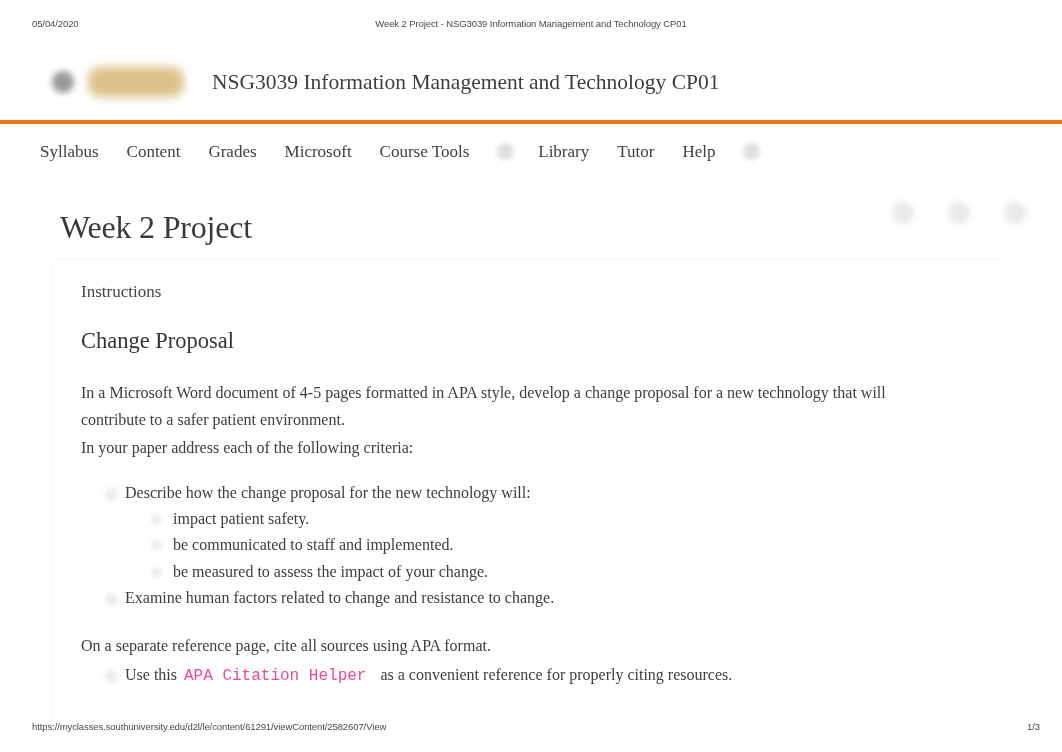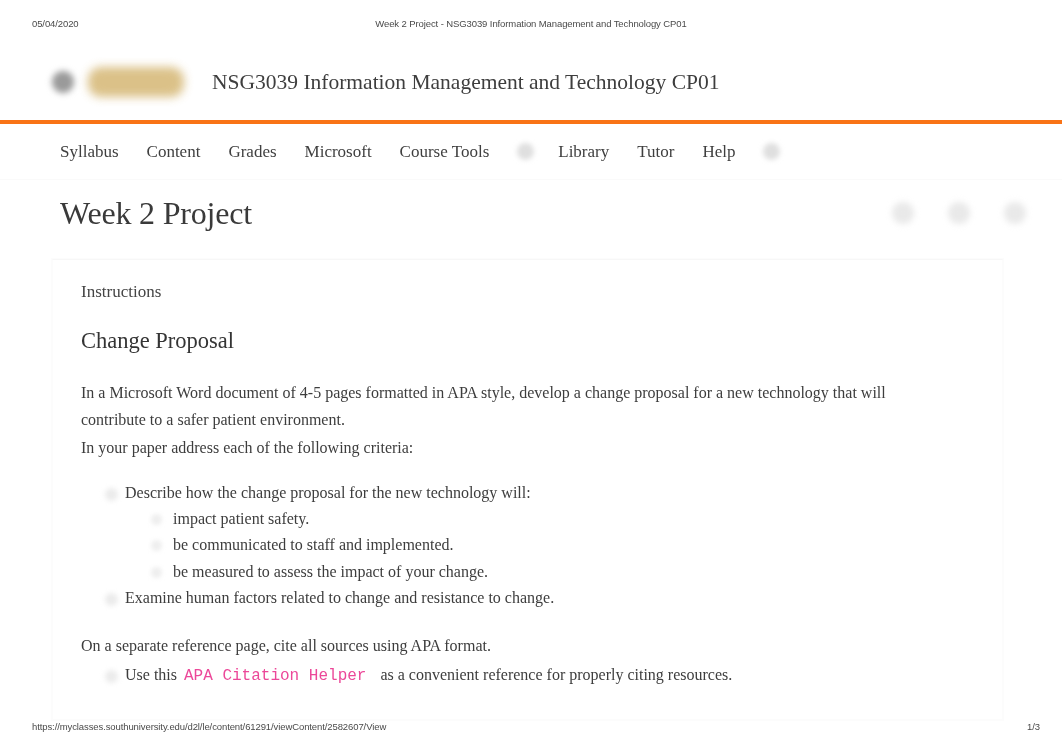--- a/index.html
+++ b/index.html
@@ -112,21 +112,21 @@
     letter-spacing: .5px;
   }
 
   
   .coursenav {
     position: relative;
     height: 56px;
     background: #ffffff;
     display: flex;
     align-items: center;
-    padding-left: 60px;
+    padding-left: 40px;
     box-sizing: border-box;
     border-bottom: 1px solid #fafafa;
   }
   .coursenav-item {
     font-family: "Liberation Serif", serif;
     font-size: 17px;
     color: #3f3f3f;
     margin-right: 28px;
     white-space: nowrap;
     position: relative;
@@ -140,21 +140,21 @@
     filter: blur(2.6px);
     margin-right: 24px;
     flex: none;
   }
 
   
   .titlerow {
     position: relative;
     height: 66px;
     display: flex;
-    align-items: center;
+    align-items: flex-end;
     padding: 0 60px;
     box-sizing: border-box;
   }
   .page-title {
     font-family: "Liberation Serif", serif;
     font-size: 32px;
     font-weight: 400;
     color: #3a3a3a;
     margin: 0;
     letter-spacing: -.2px;

